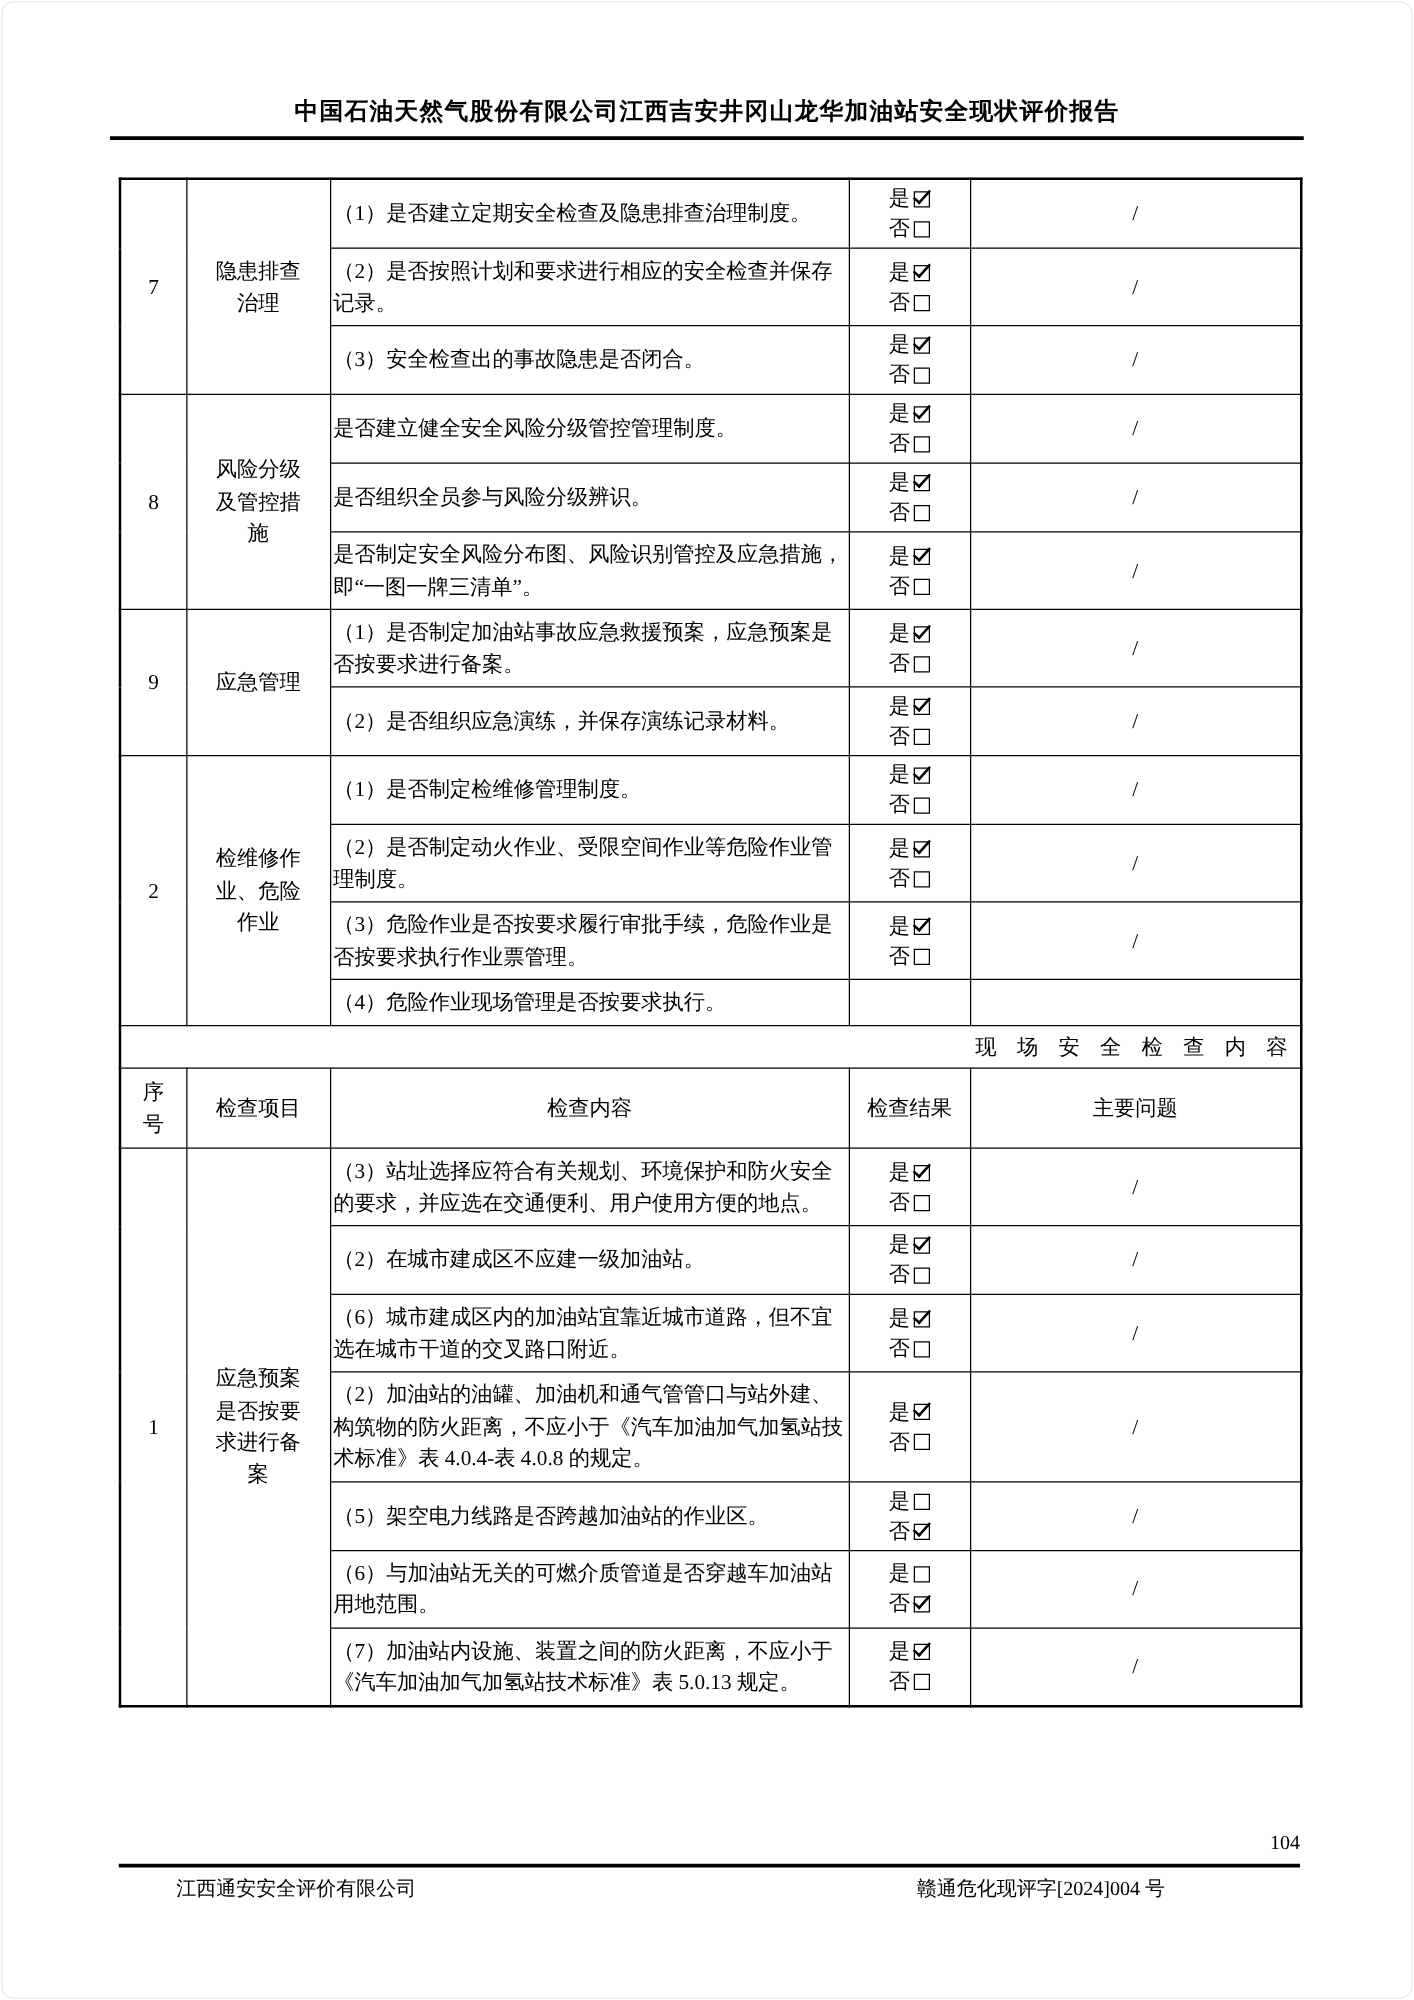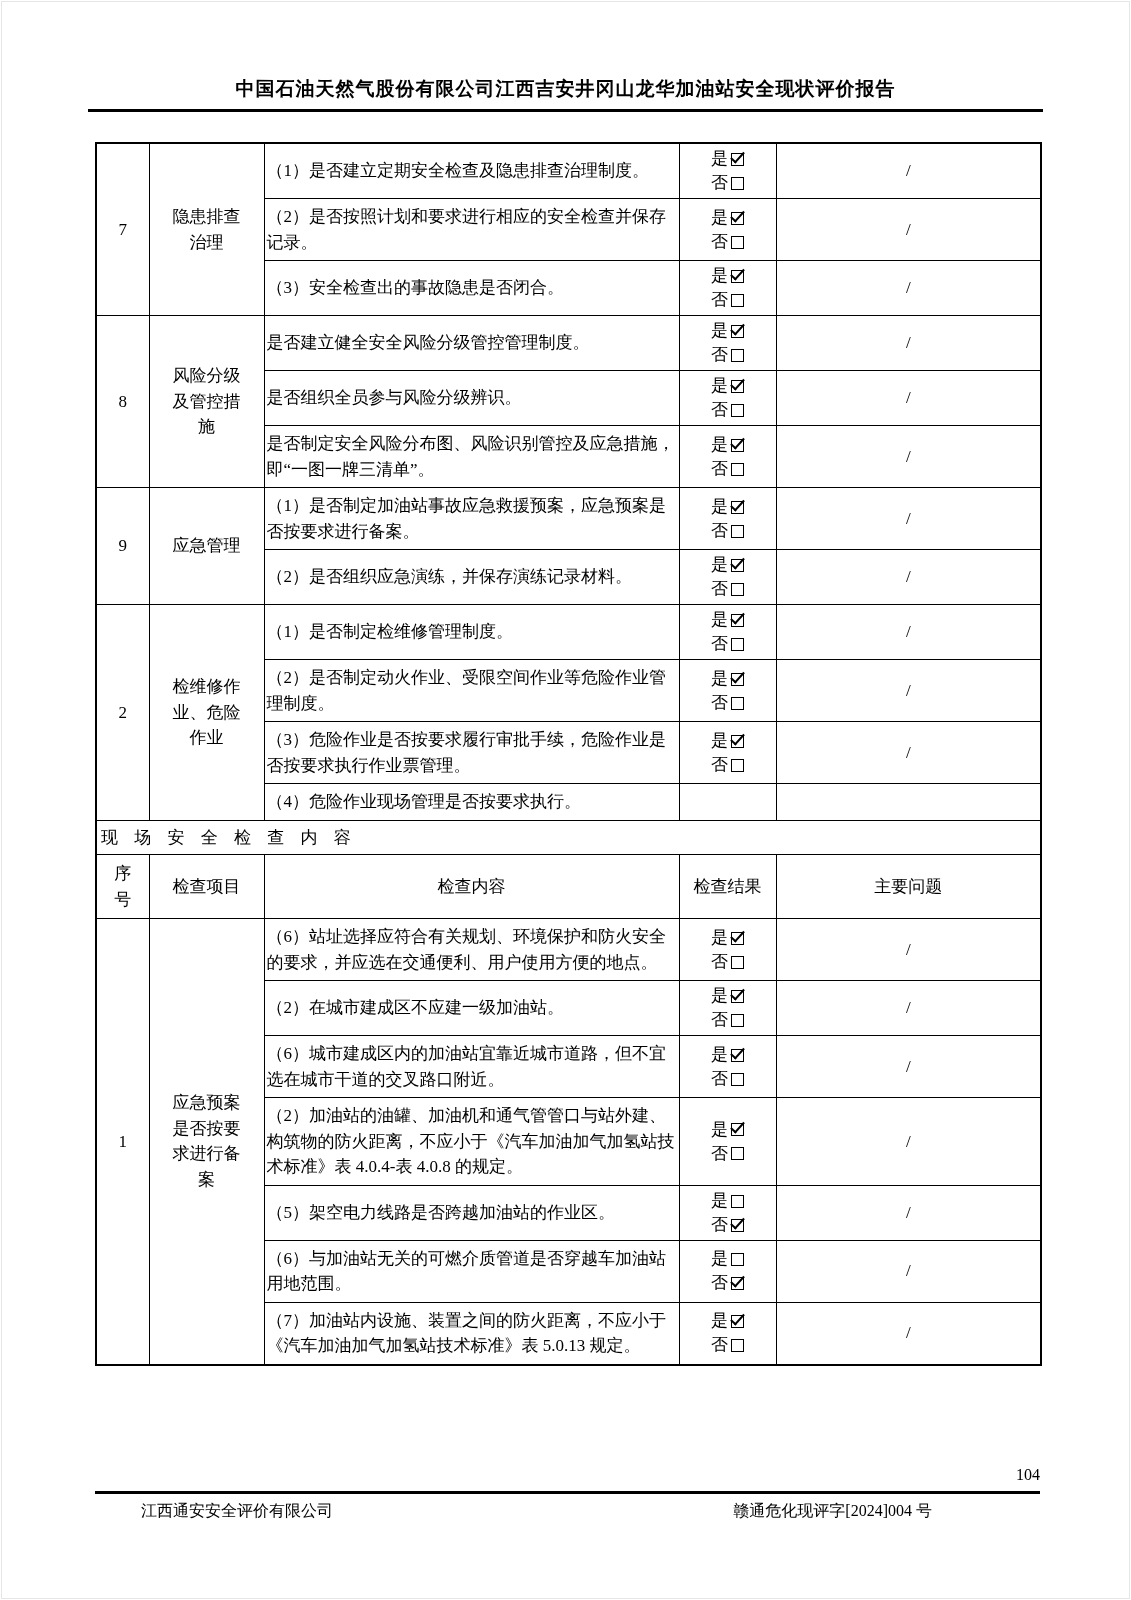--- a/index.html
+++ b/index.html
@@ -8,20 +8,21 @@
     width: 1131px; height: 1600px;
     position: relative;
     font-family: "Liberation Serif", "DejaVu Serif", serif;
     color: #000;
   }
   .page {
     position: absolute; inset: 0;
     background: #fff;
     outline: 1px solid #e6e6e6;
     outline-offset: -2px;
+    border-radius: 11px;
   }
   .doc-title {
     padding-top: 76px;
     text-align: center;
     font-size: 19px;
     font-weight: bold;
     letter-spacing: 1px;
   }
   .header-rule {
     margin: 7px 88px 0 88px;
@@ -65,21 +66,21 @@
   .cb-box.checked::after {
     content: "";
     position: absolute;
     left: 2px; top: -5px;
     width: 5px; height: 12px;
     border-right: 2.6px solid #000;
     border-bottom: 2.6px solid #000;
     transform: rotate(42deg);
   }
   .section-row td {
-    text-align: left;
+    text-align: right;
     padding: 4px;
     letter-spacing: 6px;
     font-size: 17px;
   }
   .thead td { text-align: center; padding: 6px 4px; font-size: 17px; }
   .thead .c-no { word-break: break-all; padding: 6px 15px; }
   .doc-footer {
     position: absolute;
     left: 95px; right: 91px;
     bottom: 78px;
@@ -291,21 +292,21 @@
       <td class="c-no">序号</td>
       <td class="c-item">检查项目</td>
       <td>检查内容</td>
       <td>检查结果</td>
       <td>主要问题</td>
     </tr>
 
     <tr>
       <td class="c-no" rowspan="7">1</td>
       <td class="c-item" rowspan="7">应急预案是否按要求进行备案</td>
-      <td class="c-content">（6）站址选择应符合有关规划、环境保护和防火安全的要求，并应选在交通便利、用户使用方便的地点。</td>
+      <td class="c-content">（3）站址选择应符合有关规划、环境保护和防火安全的要求，并应选在交通便利、用户使用方便的地点。</td>
       <td class="c-result">
         <div class="cbrow">
               <span class="cb-label">是</span>
               <span class="cb-box checked"></span>
             </div>
         <div class="cbrow">
               <span class="cb-label">否</span>
               <span class="cb-box"></span>
             </div>
       </td>

